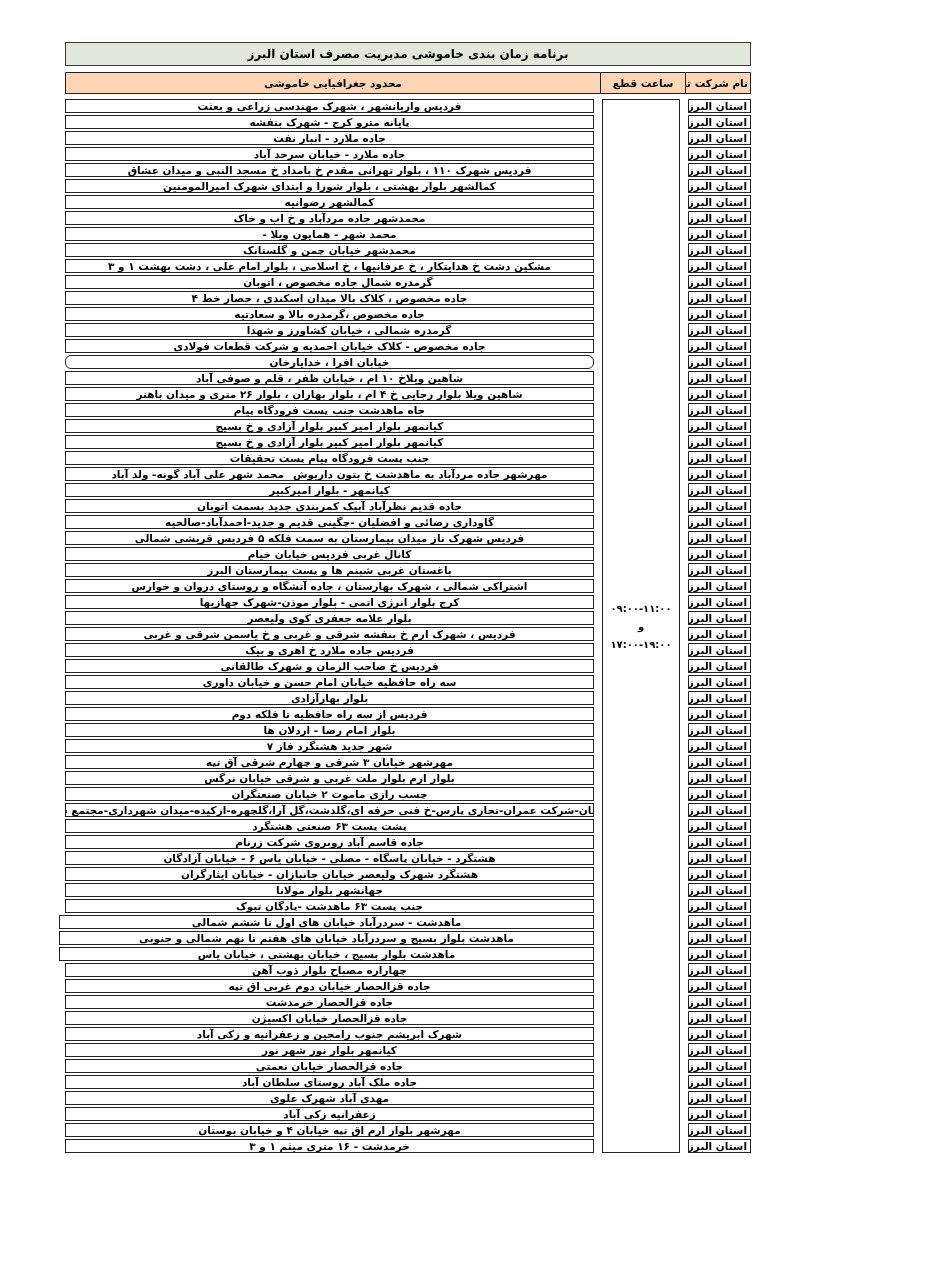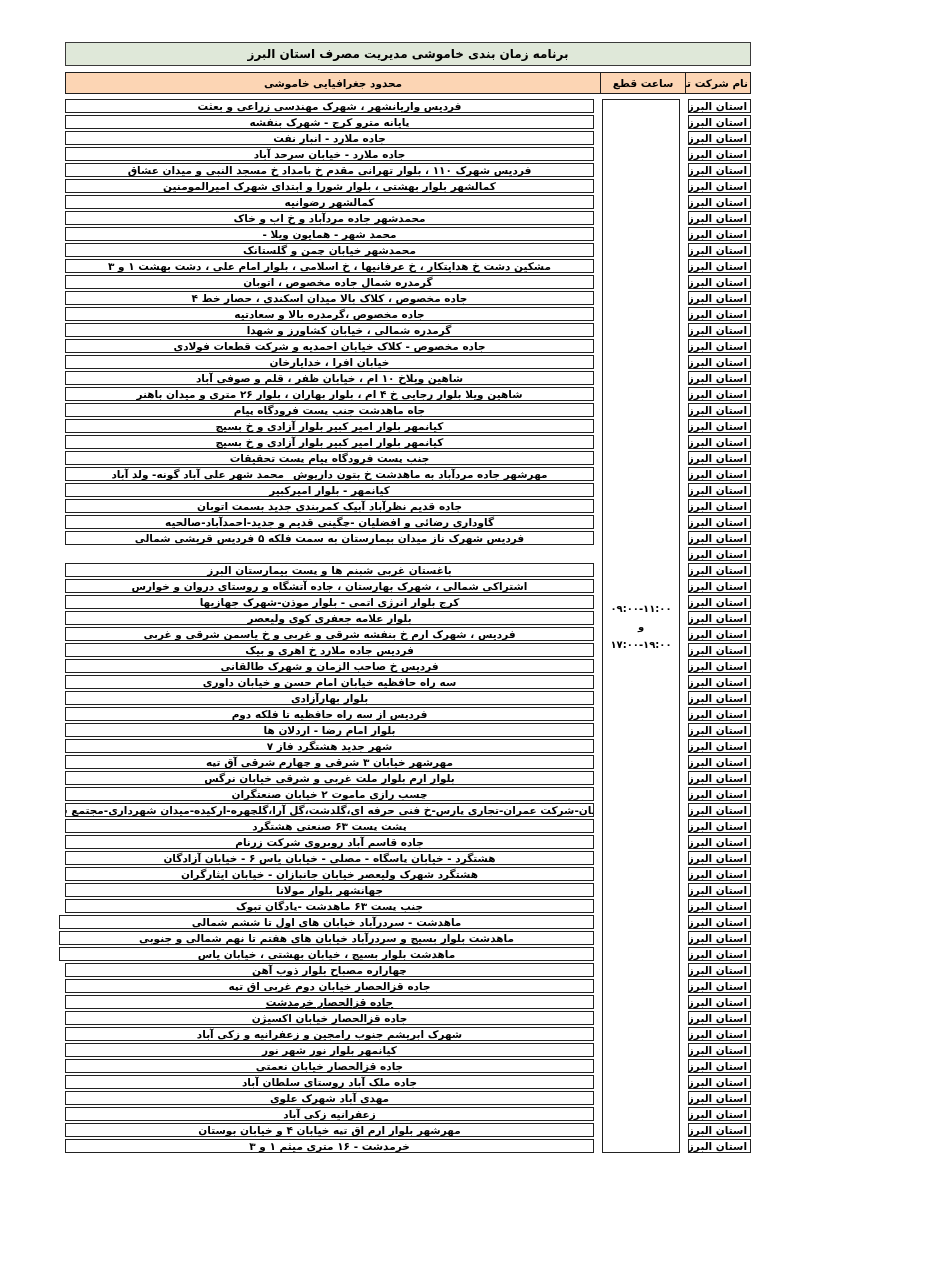--- a/index.html
+++ b/index.html
@@ -112,21 +112,21 @@
       <div class="cell area" style="grid-row: 12; padding-left: 20px;">گرمدره شمال جاده مخصوص ، اتوبان</div>
       <div class="cell province" style="grid-row: 13;">استان البرز</div>
       <div class="cell area" style="grid-row: 13;">جاده مخصوص ،  کلاک بالا میدان اسکندی ، حصار خط ۴</div>
       <div class="cell province" style="grid-row: 14;">استان البرز</div>
       <div class="cell area" style="grid-row: 14;">جاده مخصوص ،گرمدره بالا و سعادتیه</div>
       <div class="cell province" style="grid-row: 15;">استان البرز</div>
       <div class="cell area" style="grid-row: 15; padding-left: 42px;">گرمدره شمالی ، خیابان کشاورز و شهدا</div>
       <div class="cell province" style="grid-row: 16;">استان البرز</div>
       <div class="cell area" style="grid-row: 16;">جاده مخصوص -  کلاک خیابان احمدیه و شرکت قطعات فولادی</div>
       <div class="cell province" style="grid-row: 17;">استان البرز</div>
-      <div class="cell area" style="grid-row: 17;">خیابان افرا ، خدایارخان</div>
+      <div class="cell area" style="grid-row: 17; border-radius: 6px;">خیابان افرا ، خدایارخان</div>
       <div class="cell province" style="grid-row: 18;">استان البرز</div>
       <div class="cell area" style="grid-row: 18;">شاهین ویلاخ ۱۰ ام ، خیابان ظفر ، قلم  و صوفی آباد</div>
       <div class="cell province" style="grid-row: 19;">استان البرز</div>
       <div class="cell area" style="grid-row: 19;">شاهین ویلا بلوار رجایی خ ۴ ام ، بلوار بهاران  ،  بلوار ۲۶ متری و میدان باهنر</div>
       <div class="cell province" style="grid-row: 20;">استان البرز</div>
       <div class="cell area" style="grid-row: 20;">جاه ماهدشت جنب پست فرودگاه پیام</div>
       <div class="cell province" style="grid-row: 21;">استان البرز</div>
       <div class="cell area" style="grid-row: 21;">کیانمهر بلوار امیر کبیر  بلوار آزادی و خ بسیج</div>
       <div class="cell province" style="grid-row: 22;">استان البرز</div>
       <div class="cell area" style="grid-row: 22;">کیانمهر بلوار امیر کبیر  بلوار آزادی و خ بسیج</div>
@@ -136,20 +136,21 @@
       <div class="cell area" style="grid-row: 24;">مهرشهر جاده مردآباد به ماهدشت خ بتون داریوش_ محمد شهر علی آباد گونه- ولد آباد</div>
       <div class="cell province" style="grid-row: 25;">استان البرز</div>
       <div class="cell area" style="grid-row: 25;">کیانمهر  - بلوار امیرکبیر</div>
       <div class="cell province" style="grid-row: 26;">استان البرز</div>
       <div class="cell area" style="grid-row: 26;">جاده قدیم نظرآباد آبیک کمربندی جدید بسمت اتوبان</div>
       <div class="cell province" style="grid-row: 27;">استان البرز</div>
       <div class="cell area" style="grid-row: 27;">گاوداری رضائی و افضلیان -چگینی قدیم و جدید-احمدآباد-صالحیه</div>
       <div class="cell province" style="grid-row: 28;">استان البرز</div>
       <div class="cell area" style="grid-row: 28;">فردیس شهرک ناز میدان بیمارستان به سمت فلکه ۵ فردیس   قریشی شمالی</div>
       <div class="cell province" style="grid-row: 29;">استان البرز</div>
+      <div class="cell area" style="grid-row: 29;">کانال غربی فردیس خیابان خیام</div>
       <div class="cell province" style="grid-row: 30;">استان البرز</div>
       <div class="cell area" style="grid-row: 30;">باغستان غربی شبنم ها و پست بیمارستان البرز</div>
       <div class="cell province" style="grid-row: 31;">استان البرز</div>
       <div class="cell area" style="grid-row: 31;">اشتراکی شمالی ،  شهرک بهارستان  ، جاده آتشگاه و روستای دروان و خوارس</div>
       <div class="cell province" style="grid-row: 32;">استان البرز</div>
       <div class="cell area" style="grid-row: 32;">کرج بلوار انرژی اتمی - بلوار موذن-شهرک جهازیها</div>
       <div class="cell province" style="grid-row: 33;">استان البرز</div>
       <div class="cell area" style="grid-row: 33;">بلوار علامه جعفری کوی ولیعصر</div>
       <div class="cell province" style="grid-row: 34;">استان البرز</div>
       <div class="cell area" style="grid-row: 34;">فردیس ، شهرک ارم  خ بنفشه شرقی و غربی و خ یاسمن شرقی و غربی</div>
@@ -191,21 +192,21 @@
       <div class="cell area wide" style="grid-row: 52;">ماهدشت - سردرآباد خیابان های اول تا ششم شمالی</div>
       <div class="cell province" style="grid-row: 53;">استان البرز</div>
       <div class="cell area wide" style="grid-row: 53;">ماهدشت بلوار بسیج و سردرآباد خیابان های هفتم تا نهم شمالی و جنوبی</div>
       <div class="cell province" style="grid-row: 54;">استان البرز</div>
       <div class="cell area wide" style="grid-row: 54;">ماهدشت بلوار بسیج ، خیابان بهشتی ، خیابان یاس</div>
       <div class="cell province" style="grid-row: 55;">استان البرز</div>
       <div class="cell area" style="grid-row: 55;">چهاراره مصباح بلوار ذوب آهن</div>
       <div class="cell province" style="grid-row: 56;">استان البرز</div>
       <div class="cell area" style="grid-row: 56;">جاده قزالحصار خیابان دوم غربی اق تپه</div>
       <div class="cell province" style="grid-row: 57;">استان البرز</div>
-      <div class="cell area" style="grid-row: 57; text-decoration: underline;">جاده قزالحصار خرمدشت</div>
+      <div class="cell area" style="grid-row: 57;">جاده قزالحصار خرمدشت</div>
       <div class="cell province" style="grid-row: 58;">استان البرز</div>
       <div class="cell area" style="grid-row: 58;">جاده قزالحصار خیابان اکسیژن</div>
       <div class="cell province" style="grid-row: 59;">استان البرز</div>
       <div class="cell area" style="grid-row: 59;">شهرک ابریشم جنوب رامجین و زعفرانیه و زکی آباد</div>
       <div class="cell province" style="grid-row: 60;">استان البرز</div>
       <div class="cell area" style="grid-row: 60;">کیانمهر بلوار نور شهر نور</div>
       <div class="cell province" style="grid-row: 61;">استان البرز</div>
       <div class="cell area" style="grid-row: 61;">جاده قزالحصار خیابان نعمتی</div>
       <div class="cell province" style="grid-row: 62;">استان البرز</div>
       <div class="cell area" style="grid-row: 62;">جاده ملک آباد  روستای سلطان آباد</div>

